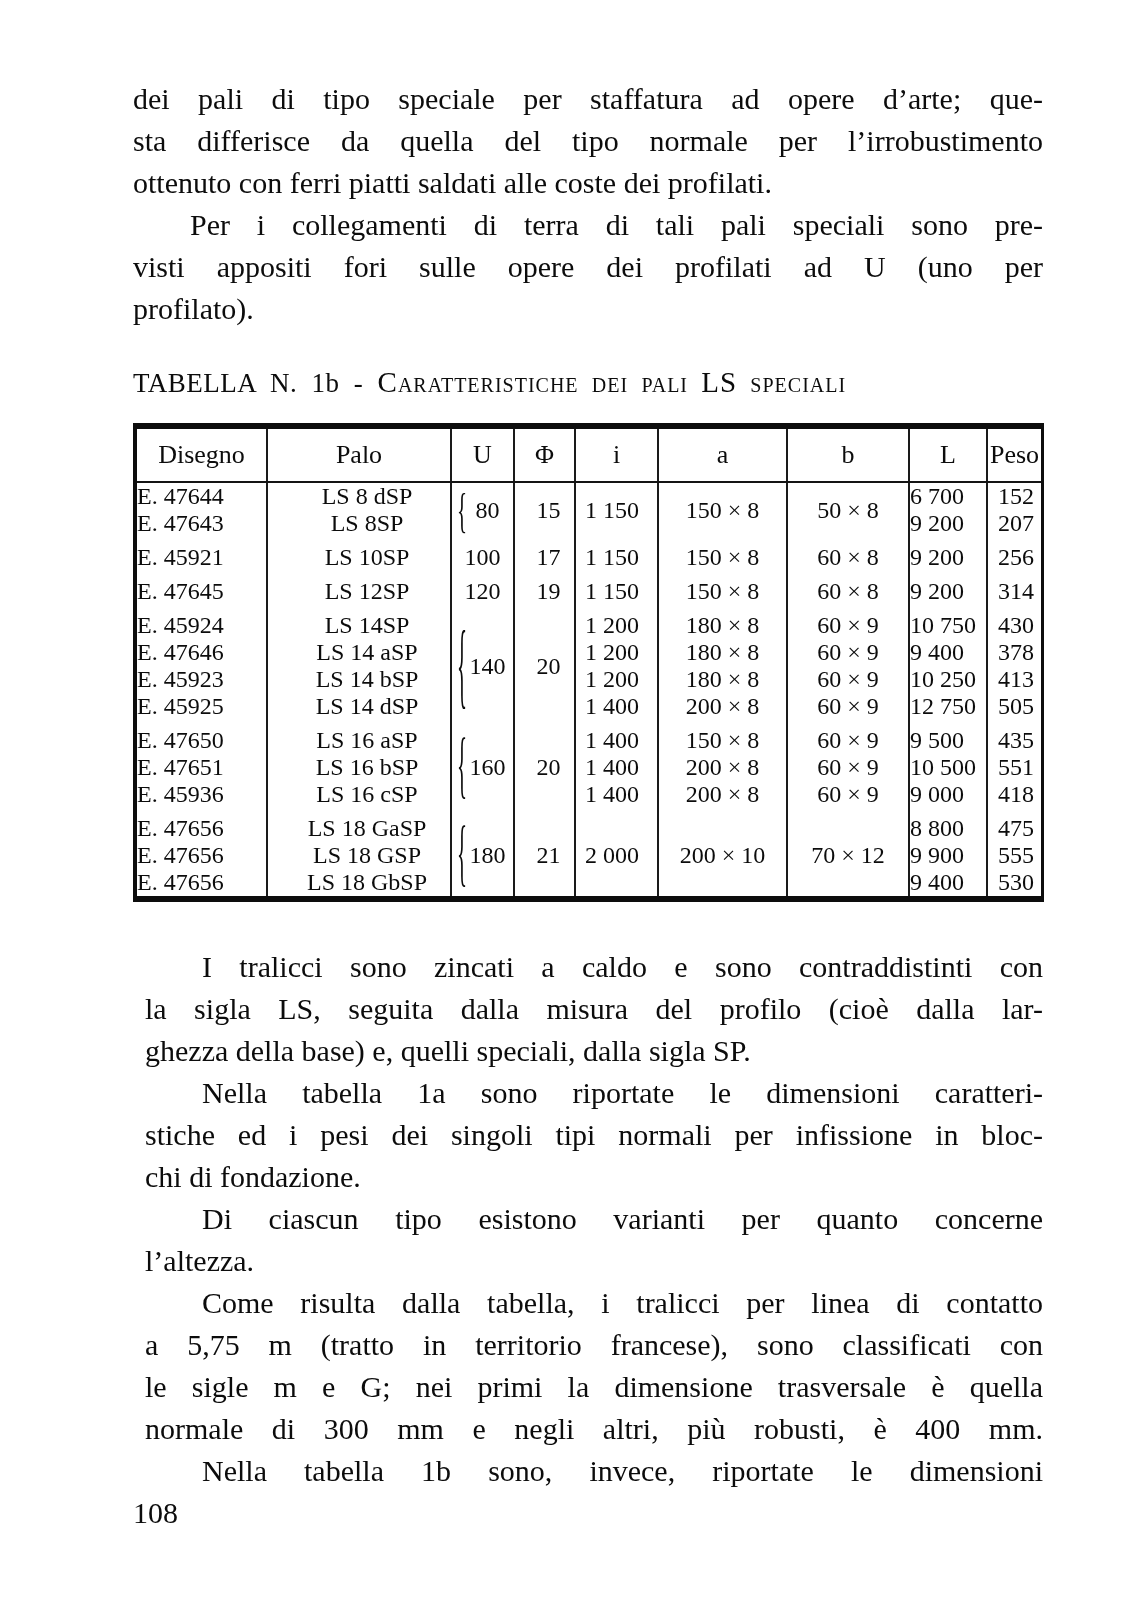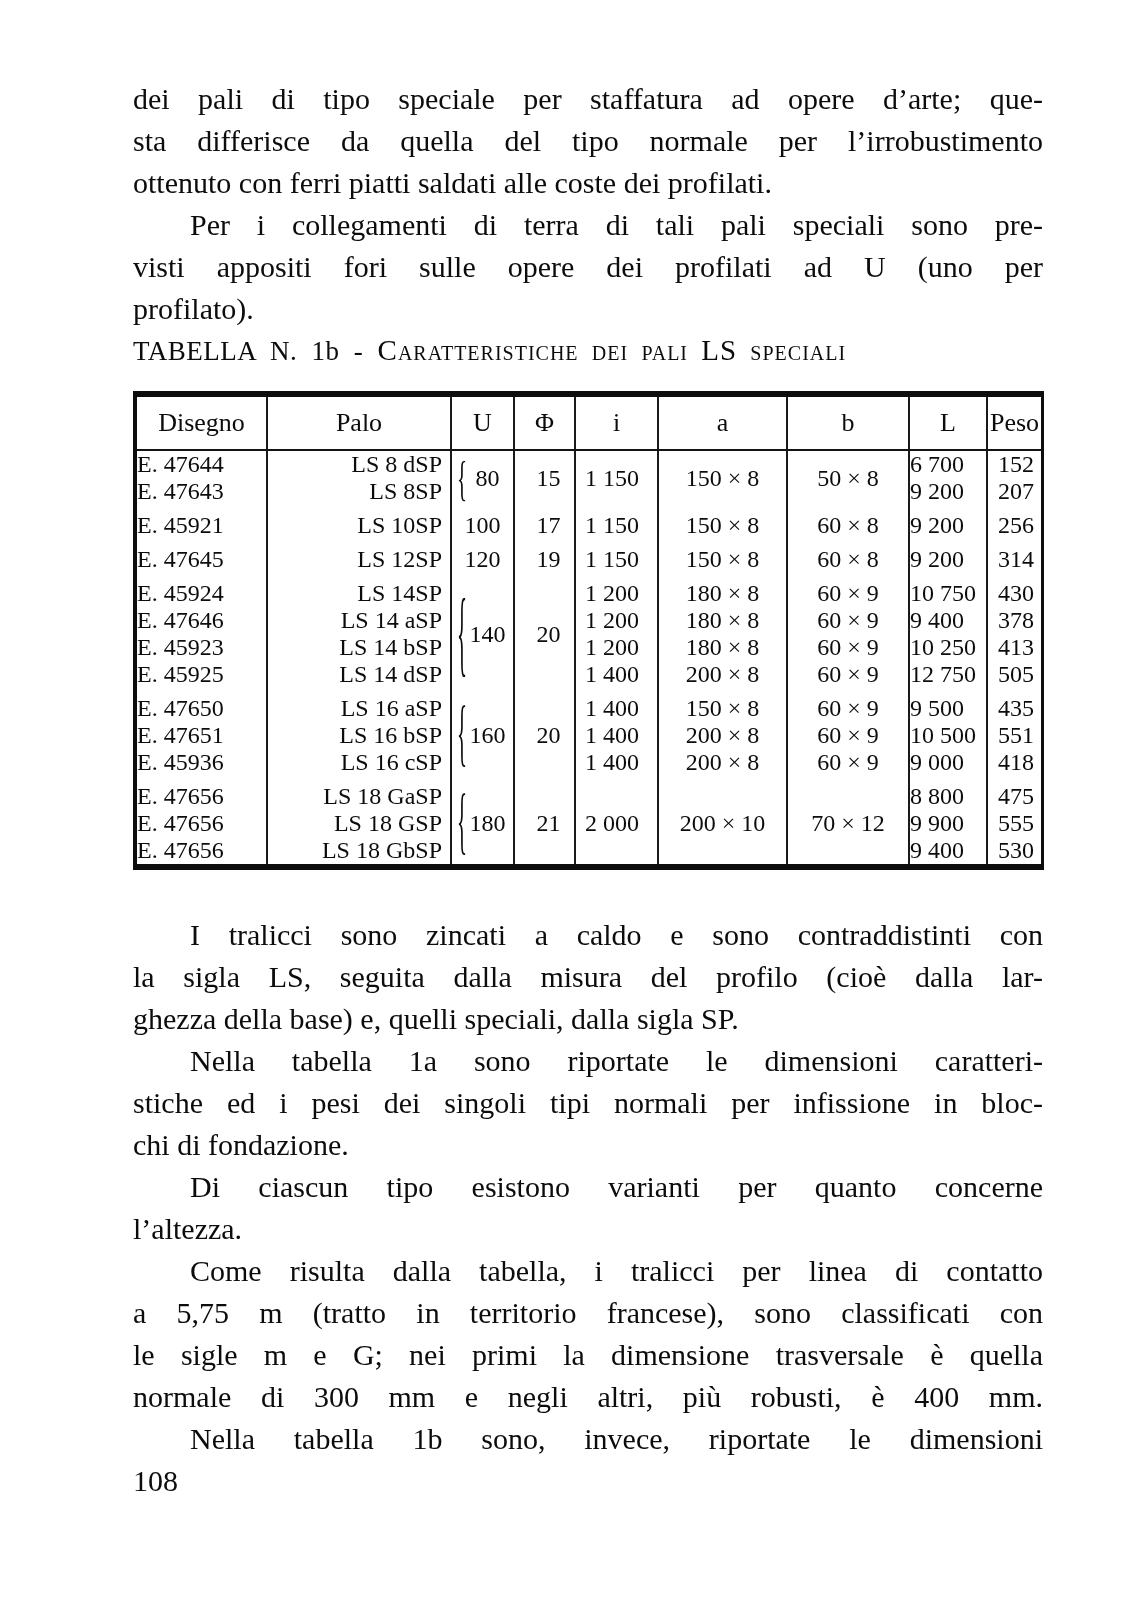--- a/index.html
+++ b/index.html
@@ -22,21 +22,21 @@
     position: relative;
   }
   .bodytext { font-size: 30px; line-height: 42px; }
   p { margin: 0; }
   .ln { display: block; }
   .j { text-align: justify; text-align-last: justify; }
   .last { text-align: left; }
   .ind { text-indent: 57px; }
 
   .caption {
-    margin-top: 4px;
+    margin-top: 36px;
     font-size: 27px;
     letter-spacing: 0.5px;
     word-spacing: 7px;
     white-space: nowrap;
   }
   .caption .sc {
     font-variant: small-caps;
     font-size: 29px;
     letter-spacing: 1px;
     word-spacing: 5px;
@@ -66,21 +66,21 @@
   }
   td {
     font-size: 24px;
     line-height: 27px;
     padding: 0;
     vertical-align: middle;
   }
   tr.gtop > td { padding-top: 7px; }
 
   .c-d  { text-align: left; }
-  .palo-in { display: flex; justify-content: flex-end; padding: 0 8px 0 24px; }
+  .palo-in { display: flex; justify-content: center; padding: 0 8px 0 24px; }
   .c-u  { position: relative; text-align: center; }
   .uval { padding-left: 10px; }
   .c-phi { text-align: center; padding-left: 8px; }
   .c-i  { text-align: center; padding-right: 9px; }
   .c-a  { text-align: center; }
   .c-b  { text-align: center; }
   .c-l  { text-align: left; padding-right: 5px; }
   .c-peso { text-align: right; padding-right: 7px; }
 
   .brace {
@@ -89,21 +89,21 @@
     top: 50%;
     font-size: 38px;
     line-height: 38px;
     display: inline-block;
     transform-origin: 50% 50%;
   }
   .br2 { transform: translateY(-50%) scale(0.55, 1.3); }
   .br3 { transform: translateY(-50%) scale(0.55, 1.95); }
   .br4 { transform: translateY(-50%) scale(0.55, 2.5); }
 
-  .textblock2 { margin-top: 44px; }
+  .textblock2 { margin-top: 44px; margin-left: 12px; }
   .pagenum { margin-top: 4px; font-size: 30px; }
 </style>
 </head>
 <body>
 
 <div class="page">
 
   <div class="bodytext">
     <p>
       <span class="ln j">dei pali di tipo speciale per staffatura ad opere d’arte; que-</span>

